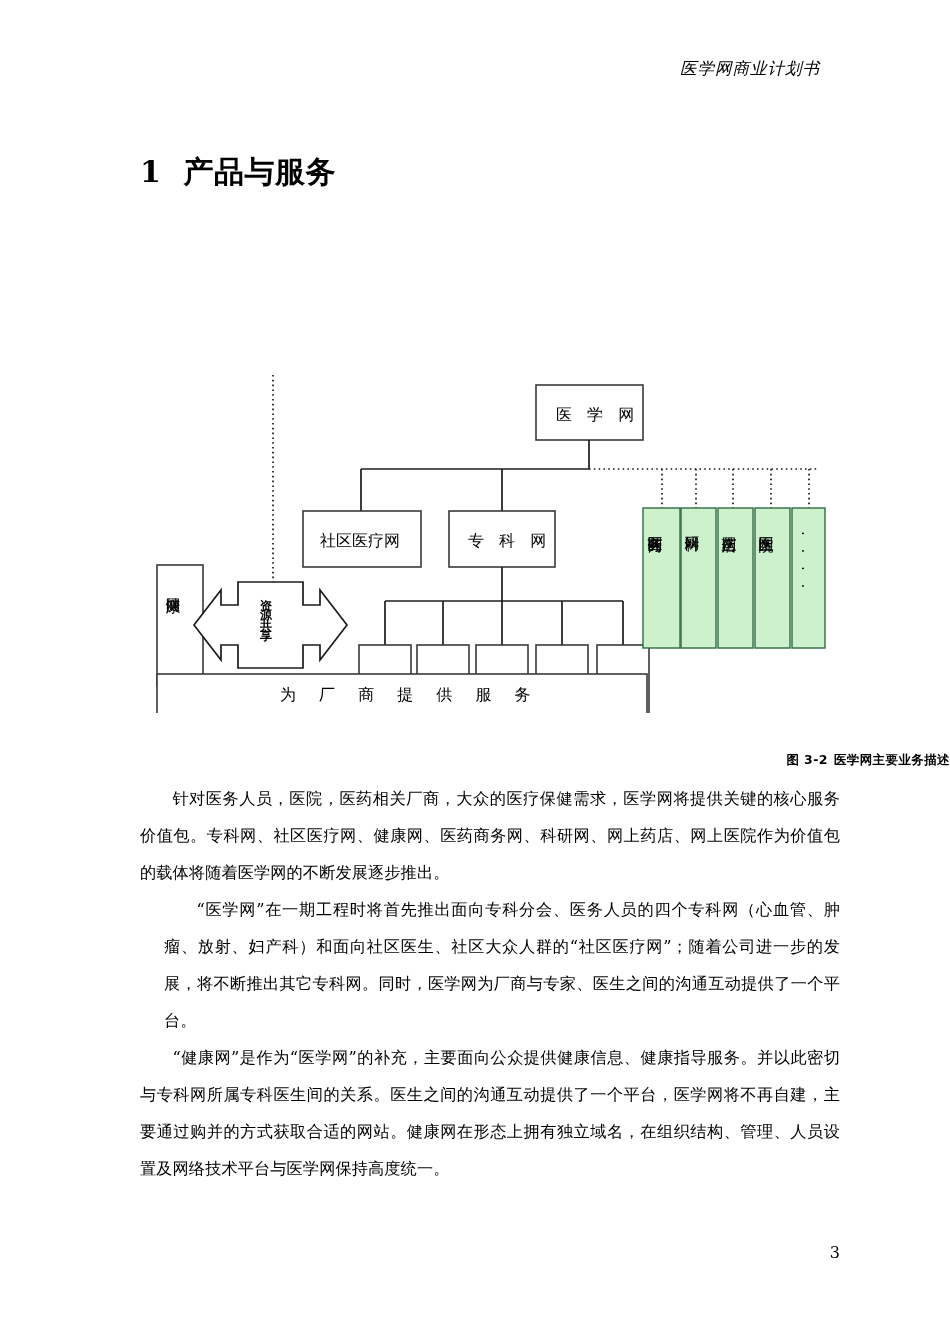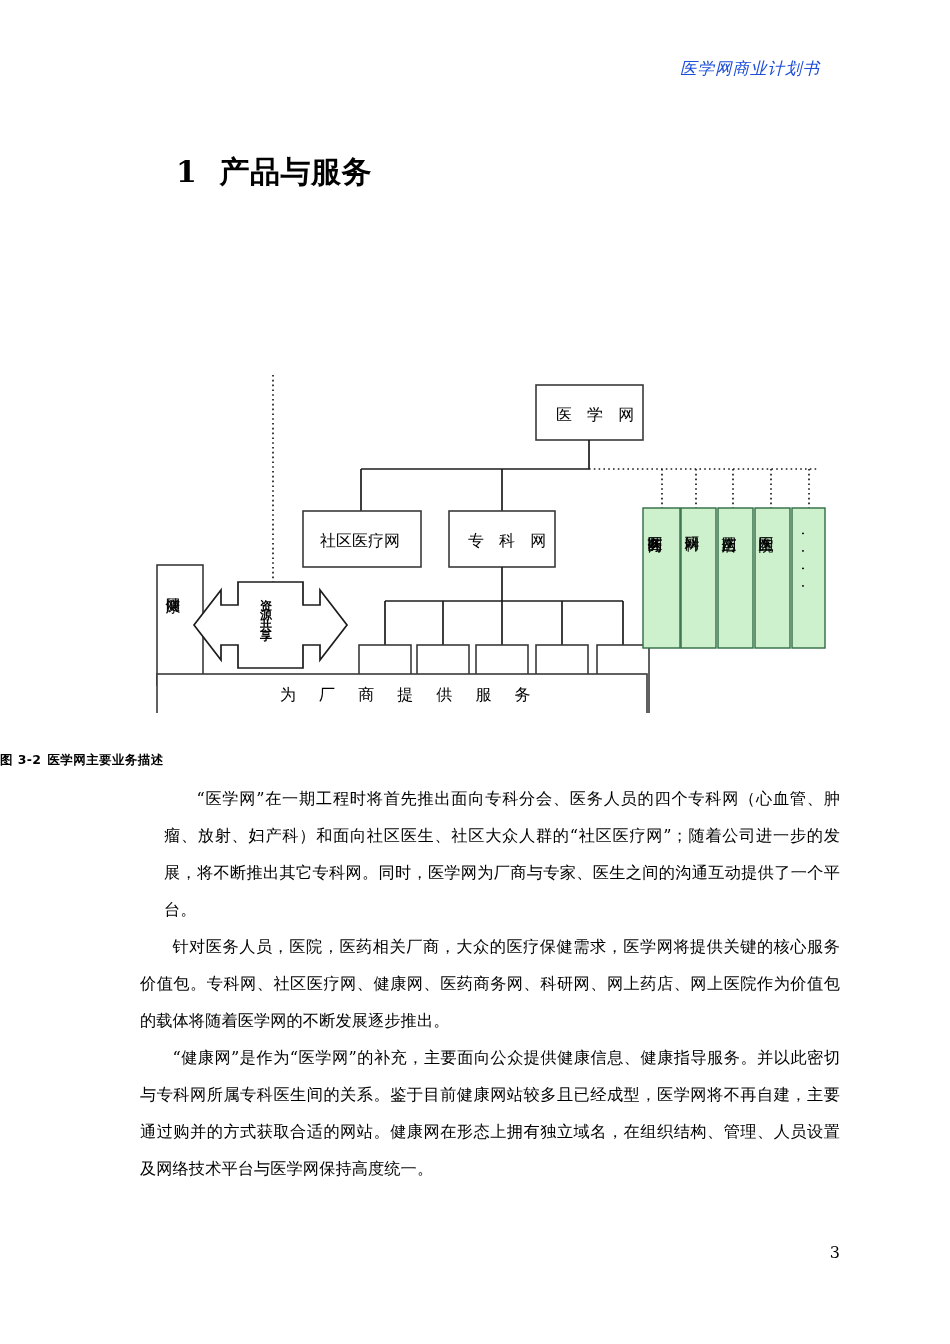--- a/index.html
+++ b/index.html
@@ -21,35 +21,34 @@
 
   
   .page-header {
     position: absolute;
     top: 58px;
     right: 130px;
     font-family: "DejaVu Serif", "Liberation Serif", serif;
     font-style: italic;
     font-size: 16.5px;
     letter-spacing: 1px;
-    color: #1d4ed8;
+    color: #000000;
     white-space: nowrap;
   }
 
   
   .h1 {
     position: absolute;
     left: 140px;
     top: 152px;
     font-family: "DejaVu Sans", "Liberation Sans", sans-serif;
     font-weight: bold;
     font-size: 30px;
     letter-spacing: 0.5px;
     white-space: nowrap;
-    margin-left: 36px;
   }
   .h1 .num { font-family: "DejaVu Serif","Liberation Serif",serif; font-weight: bold; }
   .h1 .sp { display: inline-block; width: 22px; }
 
   .h2 {
     position: absolute;
     left: 140px;
     top: 300px;
     font-family: "DejaVu Sans", "Liberation Sans", sans-serif;
     font-weight: bold;
@@ -67,21 +66,21 @@
     width: 700px;
     height: 340px;
   }
   #figure svg { display: block; }
 
   .cap {
     position: absolute;
     left: 0;
     right: 0;
     top: 752px;
-    text-align: left;
+    text-align: right;
     font-family: "DejaVu Sans", "Liberation Sans", sans-serif;
     font-weight: bold;
     font-size: 12.5px;
     letter-spacing: 0.4px;
   }
   .cap .sp { display: inline-block; width: 6px; }
 
   
   .body-block {
     position: absolute;
@@ -240,19 +239,19 @@
       <rect class="boxline" x="17" y="301" width="490" height="40"></rect>
       <text class="botbar-text" x="140" y="327">为 厂 商 提 供 服 务</text>
     </svg>
   </div>
 
   <div class="cap">
     <span>图 3-2</span><span class="sp"></span><span>医学网主要业务描述</span>
   </div>
 
   <div class="body-block">
+    <p class="para">针对医务人员，医院，医药相关厂商，大众的医疗保健需求，医学网将提供关键的核心服务价值包。专科网、社区医疗网、健康网、医药商务网、科研网、网上药店、网上医院作为价值包的载体将随着医学网的不断发展逐步推出。</p>
     <p class="para pad" style="padding-left:24px;">“医学网”在一期工程时将首先推出面向专科分会、医务人员的四个专科网（心血管、肿瘤、放射、妇产科）和面向社区医生、社区大众人群的“社区医疗网”；随着公司进一步的发展，将不断推出其它专科网。同时，医学网为厂商与专家、医生之间的沟通互动提供了一个平台。</p>
-    <p class="para">针对医务人员，医院，医药相关厂商，大众的医疗保健需求，医学网将提供关键的核心服务价值包。专科网、社区医疗网、健康网、医药商务网、科研网、网上药店、网上医院作为价值包的载体将随着医学网的不断发展逐步推出。</p>
-    <p class="para">“健康网”是作为“医学网”的补充，主要面向公众提供健康信息、健康指导服务。并以此密切与专科网所属专科医生间的关系。鉴于目前健康网站较多且已经成型，医学网将不再自建，主要通过购并的方式获取合适的网站。健康网在形态上拥有独立域名，在组织结构、管理、人员设置及网络技术平台与医学网保持高度统一。</p>
+    <p class="para">“健康网”是作为“医学网”的补充，主要面向公众提供健康信息、健康指导服务。并以此密切与专科网所属专科医生间的关系。医生之间的沟通互动提供了一个平台，医学网将不再自建，主要通过购并的方式获取合适的网站。健康网在形态上拥有独立域名，在组织结构、管理、人员设置及网络技术平台与医学网保持高度统一。</p>
   </div>
 
   <div class="page-num">3</div>
 </div>
 
 </body></html>

